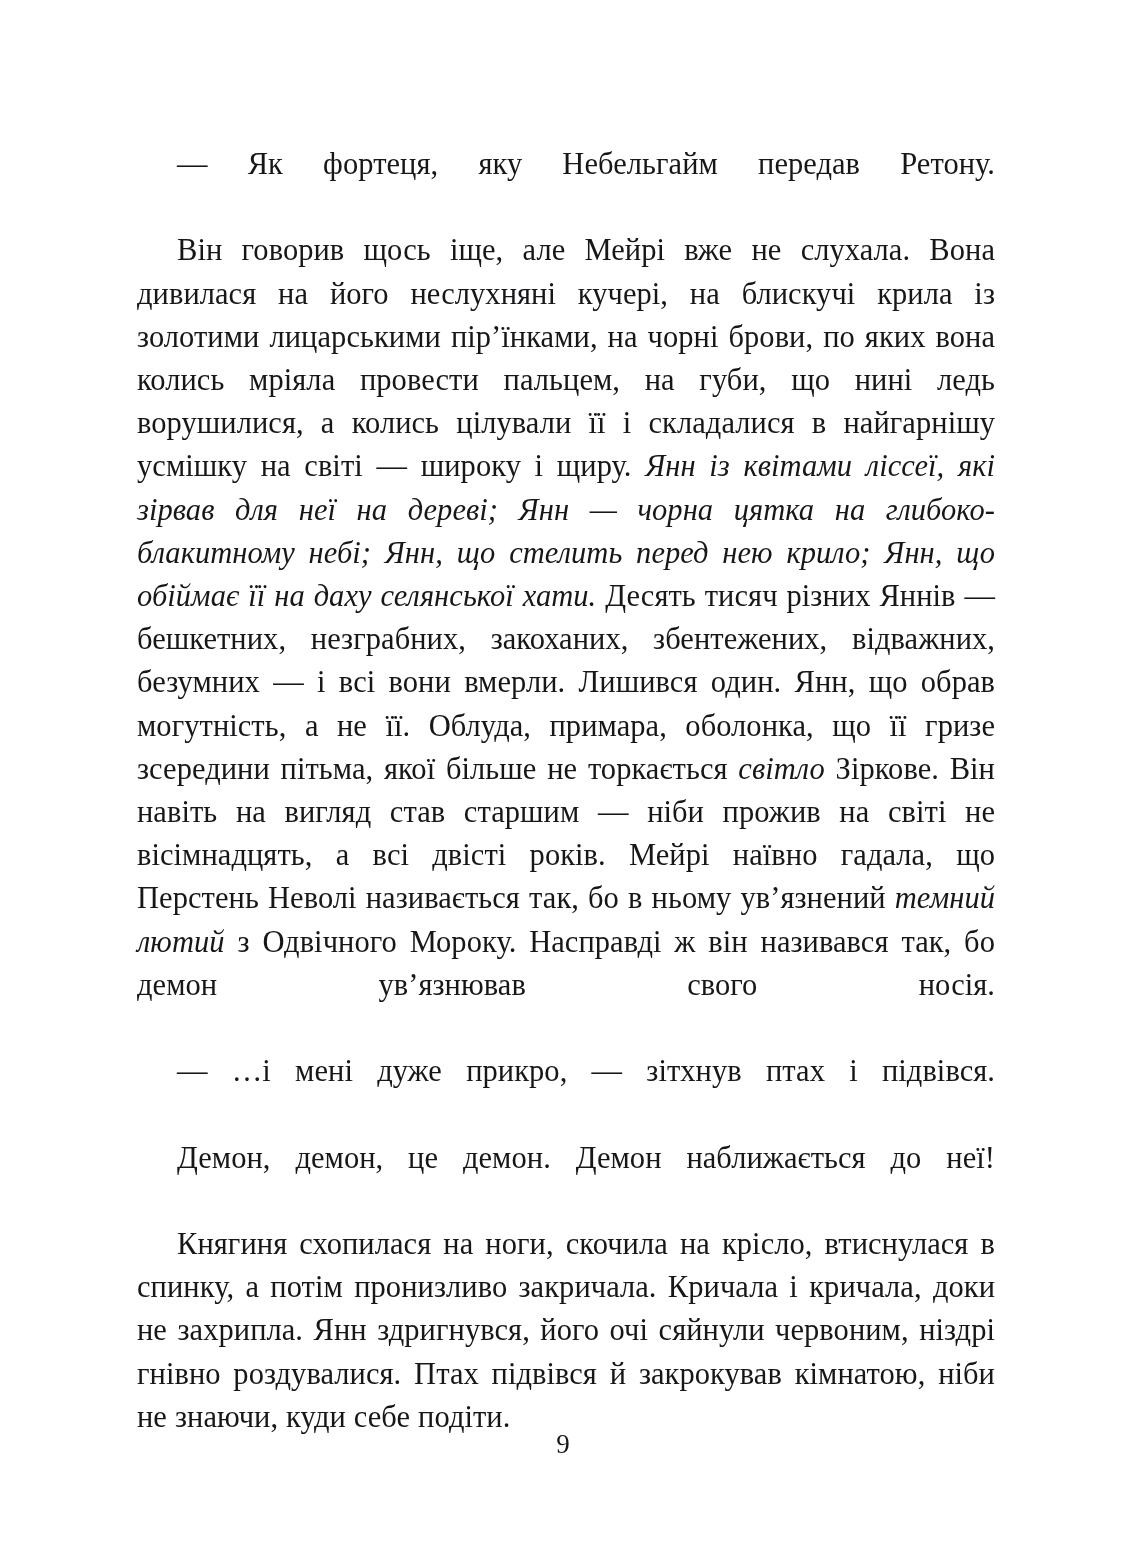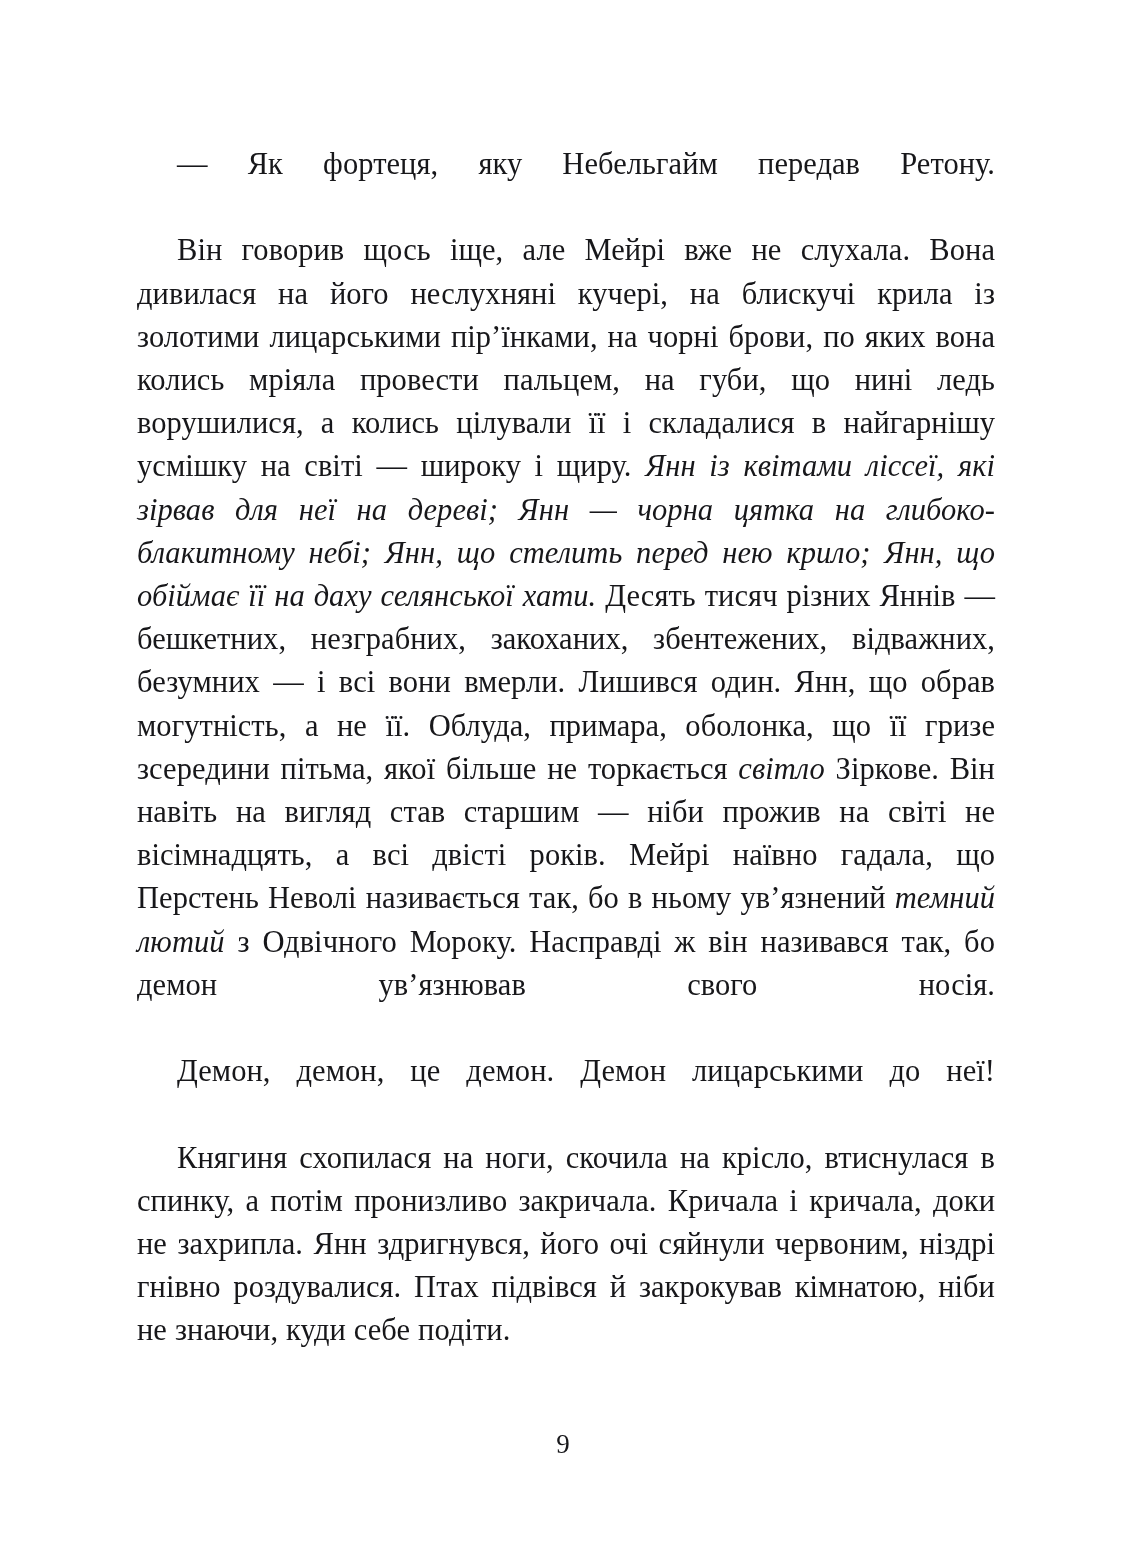--- a/index.html
+++ b/index.html
@@ -87,24 +87,27 @@
 
     <p class="para">
       <span>— Як фортеця, яку Небельгайм передав Ретону.</span>
     </p>
 
 
     <p class="para">
       <span>Він говорив щось іще, але Мейрі вже не слухала. Вона дивилася на його неслухняні кучері, на блискучі крила із золотими лицарськими пір’їнками, на чорні брови, по яких вона колись мріяла провести пальцем, на губи, що нині ледь ворушилися, а колись цілували її і складалися в найгарнішу усмішку на світі — широку і щиру. </span><i>Янн із квітами ліссеї, які зірвав для неї на дереві; Янн — чорна цятка на глибоко-блакитному небі; Янн, що стелить перед нею крило; Янн, що обіймає її на даху селянської хати.</i><span> Десять тисяч різних Яннів — бешкетних, незграбних, закоханих, збентежених, відважних, безумних — і всі вони вмерли. Лишився один. Янн, що обрав могутність, а не її. Облуда, примара, оболонка, що її гризе зсередини пітьма, якої більше не торкається </span><i>світло</i><span> Зіркове. Він навіть на вигляд став старшим — ніби прожив на світі не вісімнадцять, а всі двісті років. Мейрі наївно гадала, що Перстень Неволі називається так, бо в ньому ув’язнений </span><i>темний лютий</i><span> з Одвічного Мороку. Насправді ж він називався так, бо демон ув’язнював свого носія.</span>
     </p>
 
+    <p class="para">
+      <span>— …і мені дуже прикро, — зітхнув птах і підвівся.</span>
+    </p>
 
 
     <p class="para">
-      <span>Демон, демон, це демон. Демон лицарськими до неї!</span>
+      <span>Демон, демон, це демон. Демон наближається до неї!</span>
     </p>
 
     <p class="para full">
       <span>Княгиня схопилася на ноги, скочила на крісло, втиснулася в спинку, а потім пронизливо закричала. Кричала і кричала, доки не захрипла. Янн здригнувся, його очі сяйнули червоним, ніздрі гнівно роздувалися. Птах підвівся й закрокував кімнатою, ніби не знаючи, куди себе подіти.</span><span class="gap-wide"></span>
     </p>
 
   </div>
 
   <div class="folio">9</div>
 

